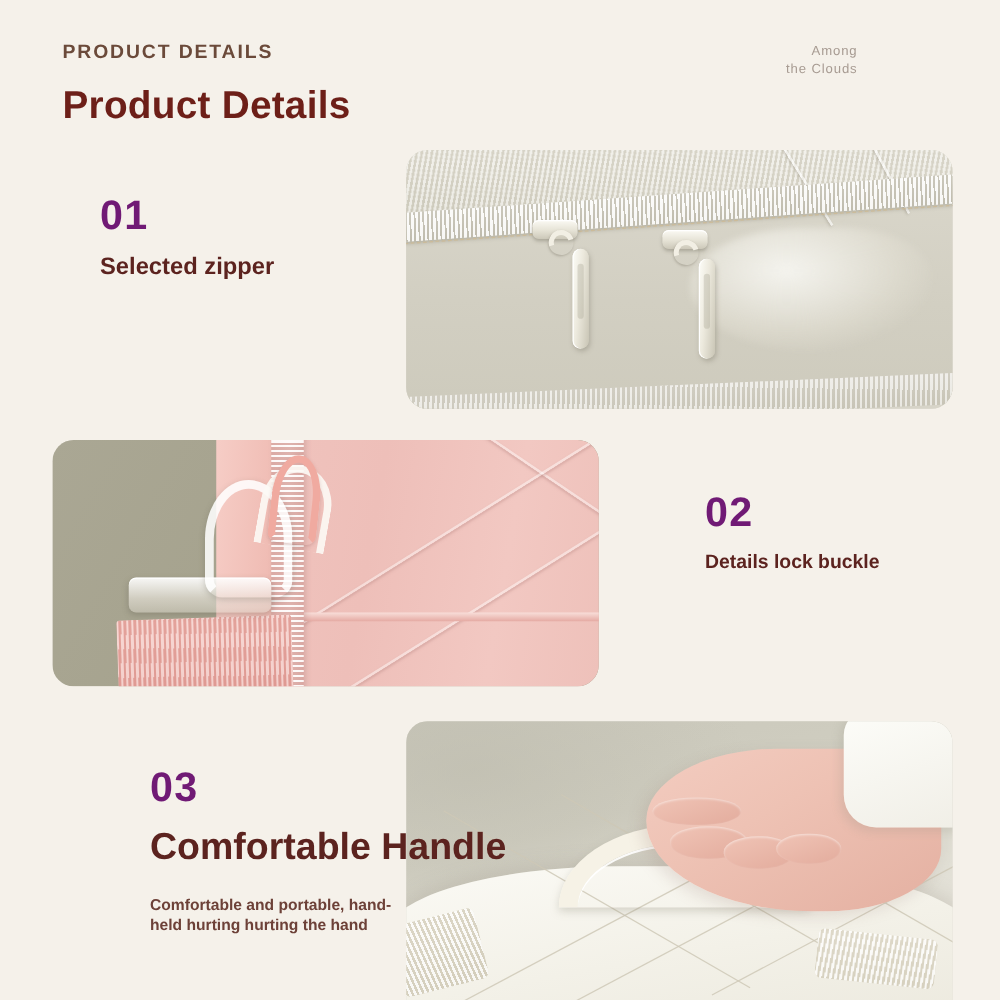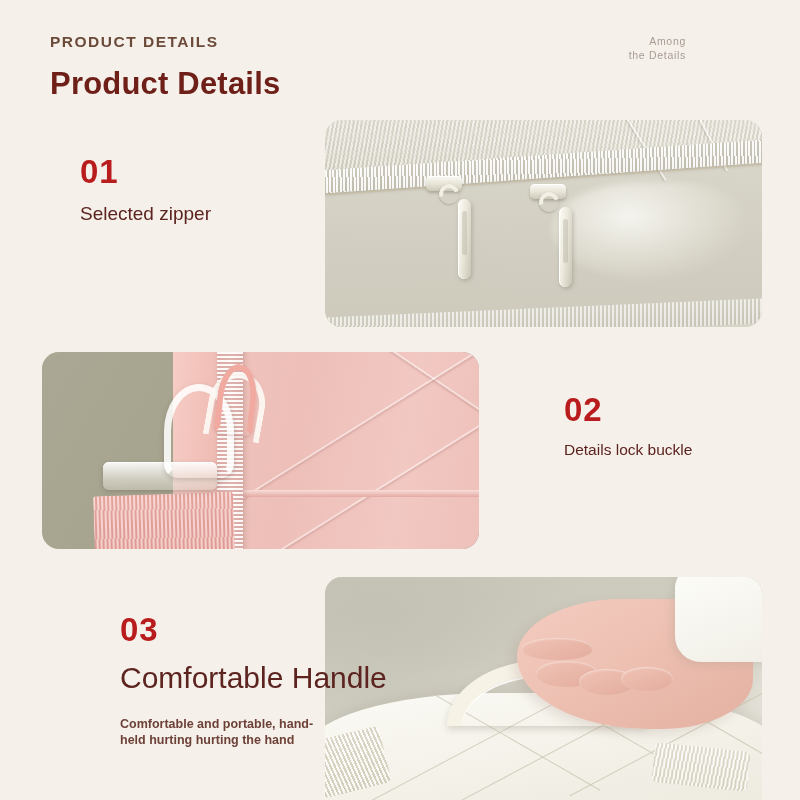--- a/index.html
+++ b/index.html
@@ -58,27 +58,27 @@
     color: #a79b92;
   }
 
   
   .block { position: absolute; }
 
   .block .num {
     font-size: 33px;
     font-weight: bold;
     letter-spacing: 1px;
-    color: #b91c1c;
+    color: #701a75;
     line-height: 1;
   }
 
   .block .headline {
     font-size: 19px;
-    font-weight: normal;
+    font-weight: bold;
     color: #5c231f;
     line-height: 1.2;
     white-space: nowrap;
   }
 
   .block .desc {
     font-size: 12.5px;
     font-weight: bold;
     color: #6d4138;
     line-height: 1.28;
@@ -324,21 +324,21 @@
 </head>
 <body>
 
 <div class="page">
 
   <div class="kicker">PRODUCT DETAILS</div>
   <div class="page-title">Product Details</div>
 
   <div class="brand">
     <div>Among</div>
-    <div>the Details</div>
+    <div>the Clouds</div>
   </div>
 
   <div class="photo" id="photo-zipper">
     <div class="scene">
       <div class="z-body"></div>
       <div class="z-gloss"></div>
       <div class="z-topfabric"></div>
 
       <div class="z-quiltline" style="left:52%; top:-2%; width:34%; transform:rotate(58deg);"></div>
       <div class="z-quiltline" style="left:70%; top:-4%; width:30%; transform:rotate(62deg);"></div>

